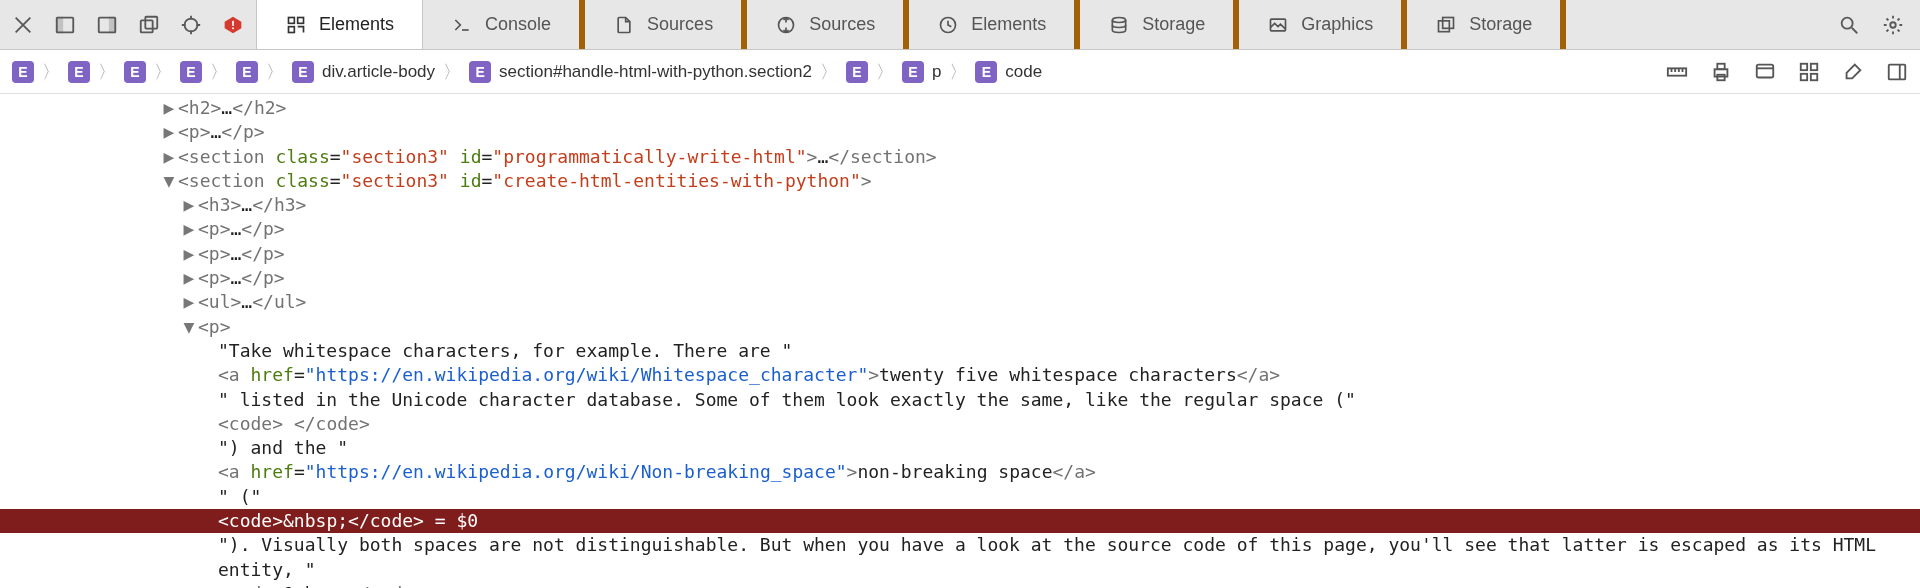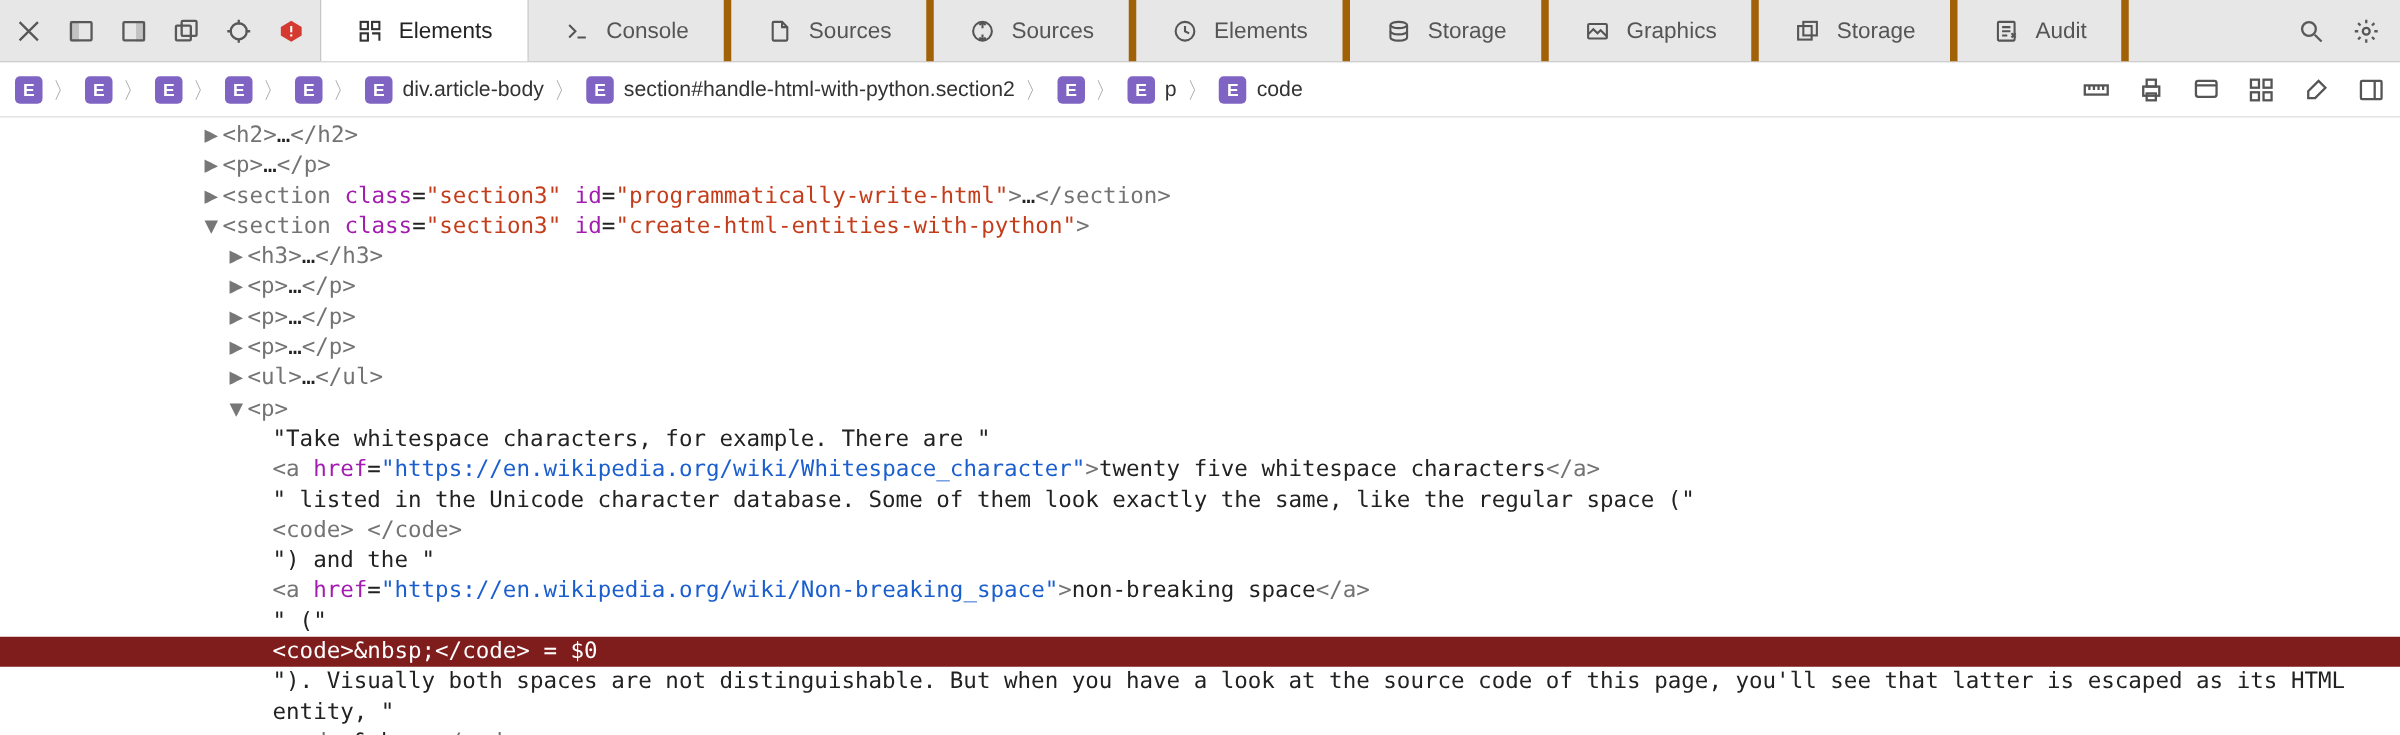--- a/index.html
+++ b/index.html
@@ -109,21 +109,21 @@
     padding-left: 0;
   }
   .row.sel {
     background: #7f1d1d;
     color: #fff;
   }
   .row.sel span { color:#fff !important; }
   .tw { display:inline-block; width:18px; text-align:center; color:#777; cursor:pointer; user-select:none; }
   .indent { display:inline-block; }
   .tag   { color:#737373; }
-  .attr  { color:#a21caf; }
+  .attr  { color:#4d7c0f; }
   .val   { color:#c43d1b; }
   .txt   { color:#222; }
   .link  { color:#1b5fcf; }
   .gray  { color:#888; }
   .row.sel .gray { color:#dde6ff; }
 </style>
 </head>
 <body>
 
 <div class="toolbar">
@@ -235,30 +235,20 @@
       </div>
       <div class="tab">
         <span class="tab-ico">
           <svg viewBox="0 0 24 24" width="20" height="20" fill="none" stroke="currentColor" stroke-width="2">
             <rect x="3" y="7" width="13" height="13"></rect>
             <rect x="8" y="3" width="13" height="13"></rect>
           </svg>
         </span>
         <span>Storage</span>
       </div>
-      <div class="tab">
-        <span class="tab-ico">
-          <svg viewBox="0 0 24 24" width="20" height="20" fill="none" stroke="currentColor" stroke-width="2">
-            <rect x="4" y="3" width="16" height="18" rx="1"></rect>
-            <path d="M8 8h8M8 12h8M8 16h5"></path>
-            <path d="M17 14l4 4M21 14l-4 4"></path>
-          </svg>
-        </span>
-        <span>Audit</span>
-      </div>
     </div>
 
   <div class="toolbar-right">
     <span class="ico">
       <svg viewBox="0 0 24 24" width="22" height="22" fill="none" stroke="currentColor" stroke-width="2">
           <circle cx="10" cy="10" r="6"></circle>
           <path d="M15 15l6 6"></path>
         </svg>
     </span>
     <span class="ico">

